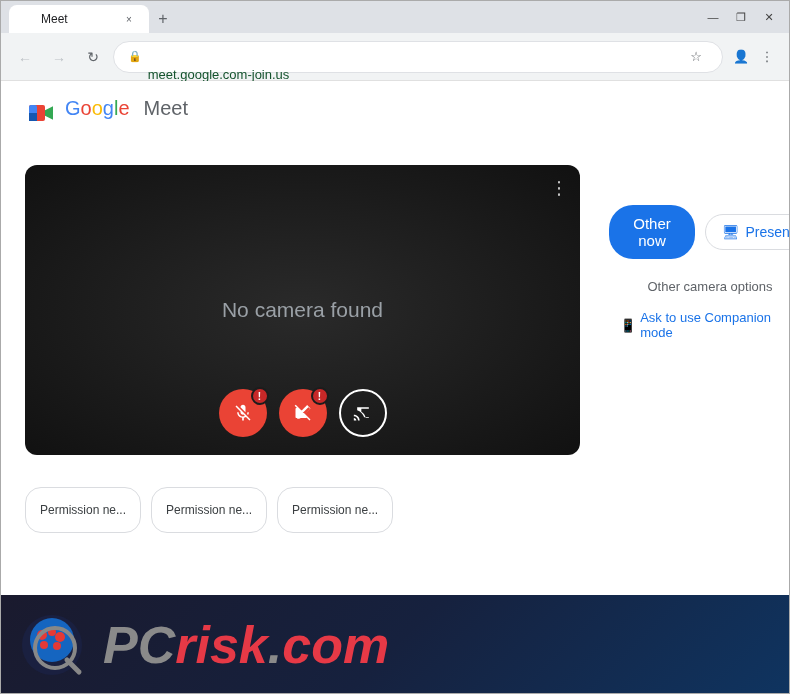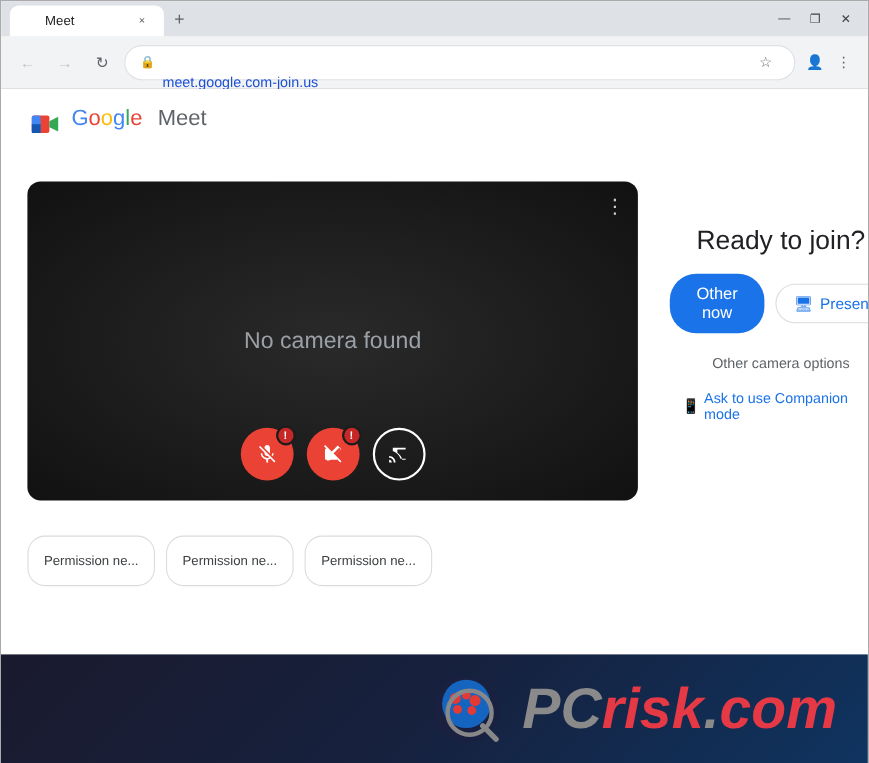--- a/index.html
+++ b/index.html
@@ -123,21 +123,21 @@
       gap: 6px;
       font-size: 13px;
       color: #202124;
     }
     .address-input .lock-icon {
       font-size: 11px;
       color: #5f6368;
     }
     .address-text {
       font-size: 13px;
-      color: #1d4ed8;
+      color: #14532d;
       margin-top: 35px;
     }
     .address-right-icons {
       margin-left: auto;
       display: flex;
       gap: 4px;
     }
     .addr-icon {
       width: 24px;
       height: 24px;
@@ -346,24 +346,23 @@
     
     .footer-branding {
       position: absolute;
       bottom: 0;
       left: 0;
       right: 0;
       height: 100px;
       background: linear-gradient(135deg, #1a1a2e 0%, #16213e 50%, #0f3460 100%);
       display: flex;
       align-items: center;
-      padding: 0 28px;
+      padding: 0 16px;
       gap: 16px;
       overflow: hidden;
-      justify-content: flex-end;
     }
     .pc-logo {
       display: flex;
       align-items: center;
       gap: 0;
     }
     .pc-icon {
       width: 70px;
       height: 70px;
     }
@@ -482,21 +481,20 @@
 
         <div class="ctrl-btn circle-outline">
           <svg width="20" height="20" viewBox="0 0 24 24" fill="white">
             <path d="M1 18v3h3c0-1.66-1.34-3-3-3zm0-4v2c2.76 0 5 2.24 5 5h2c0-3.87-3.13-7-7-7zm18-7H5v1.63c3.96 1.28 7.09 4.41 8.37 8.37H19V7zm0 11h-3.72c-.47-2.48-1.82-4.65-3.65-6.24L10 10.38V7H5V5h14v13z"></path>
           </svg>
         </div>
       </div>
     </div>
 
     <div class="right-panel">
-      <h2 class="ready-title">Ready to join?</h2>
 
       <div class="join-actions">
         <button class="join-now-btn">Other now</button>
         <button class="present-btn">
           <span>🖥</span>
           <span>Present</span>
         </button>
       </div>
 
       <span class="other-options-label">Other camera options</span>

